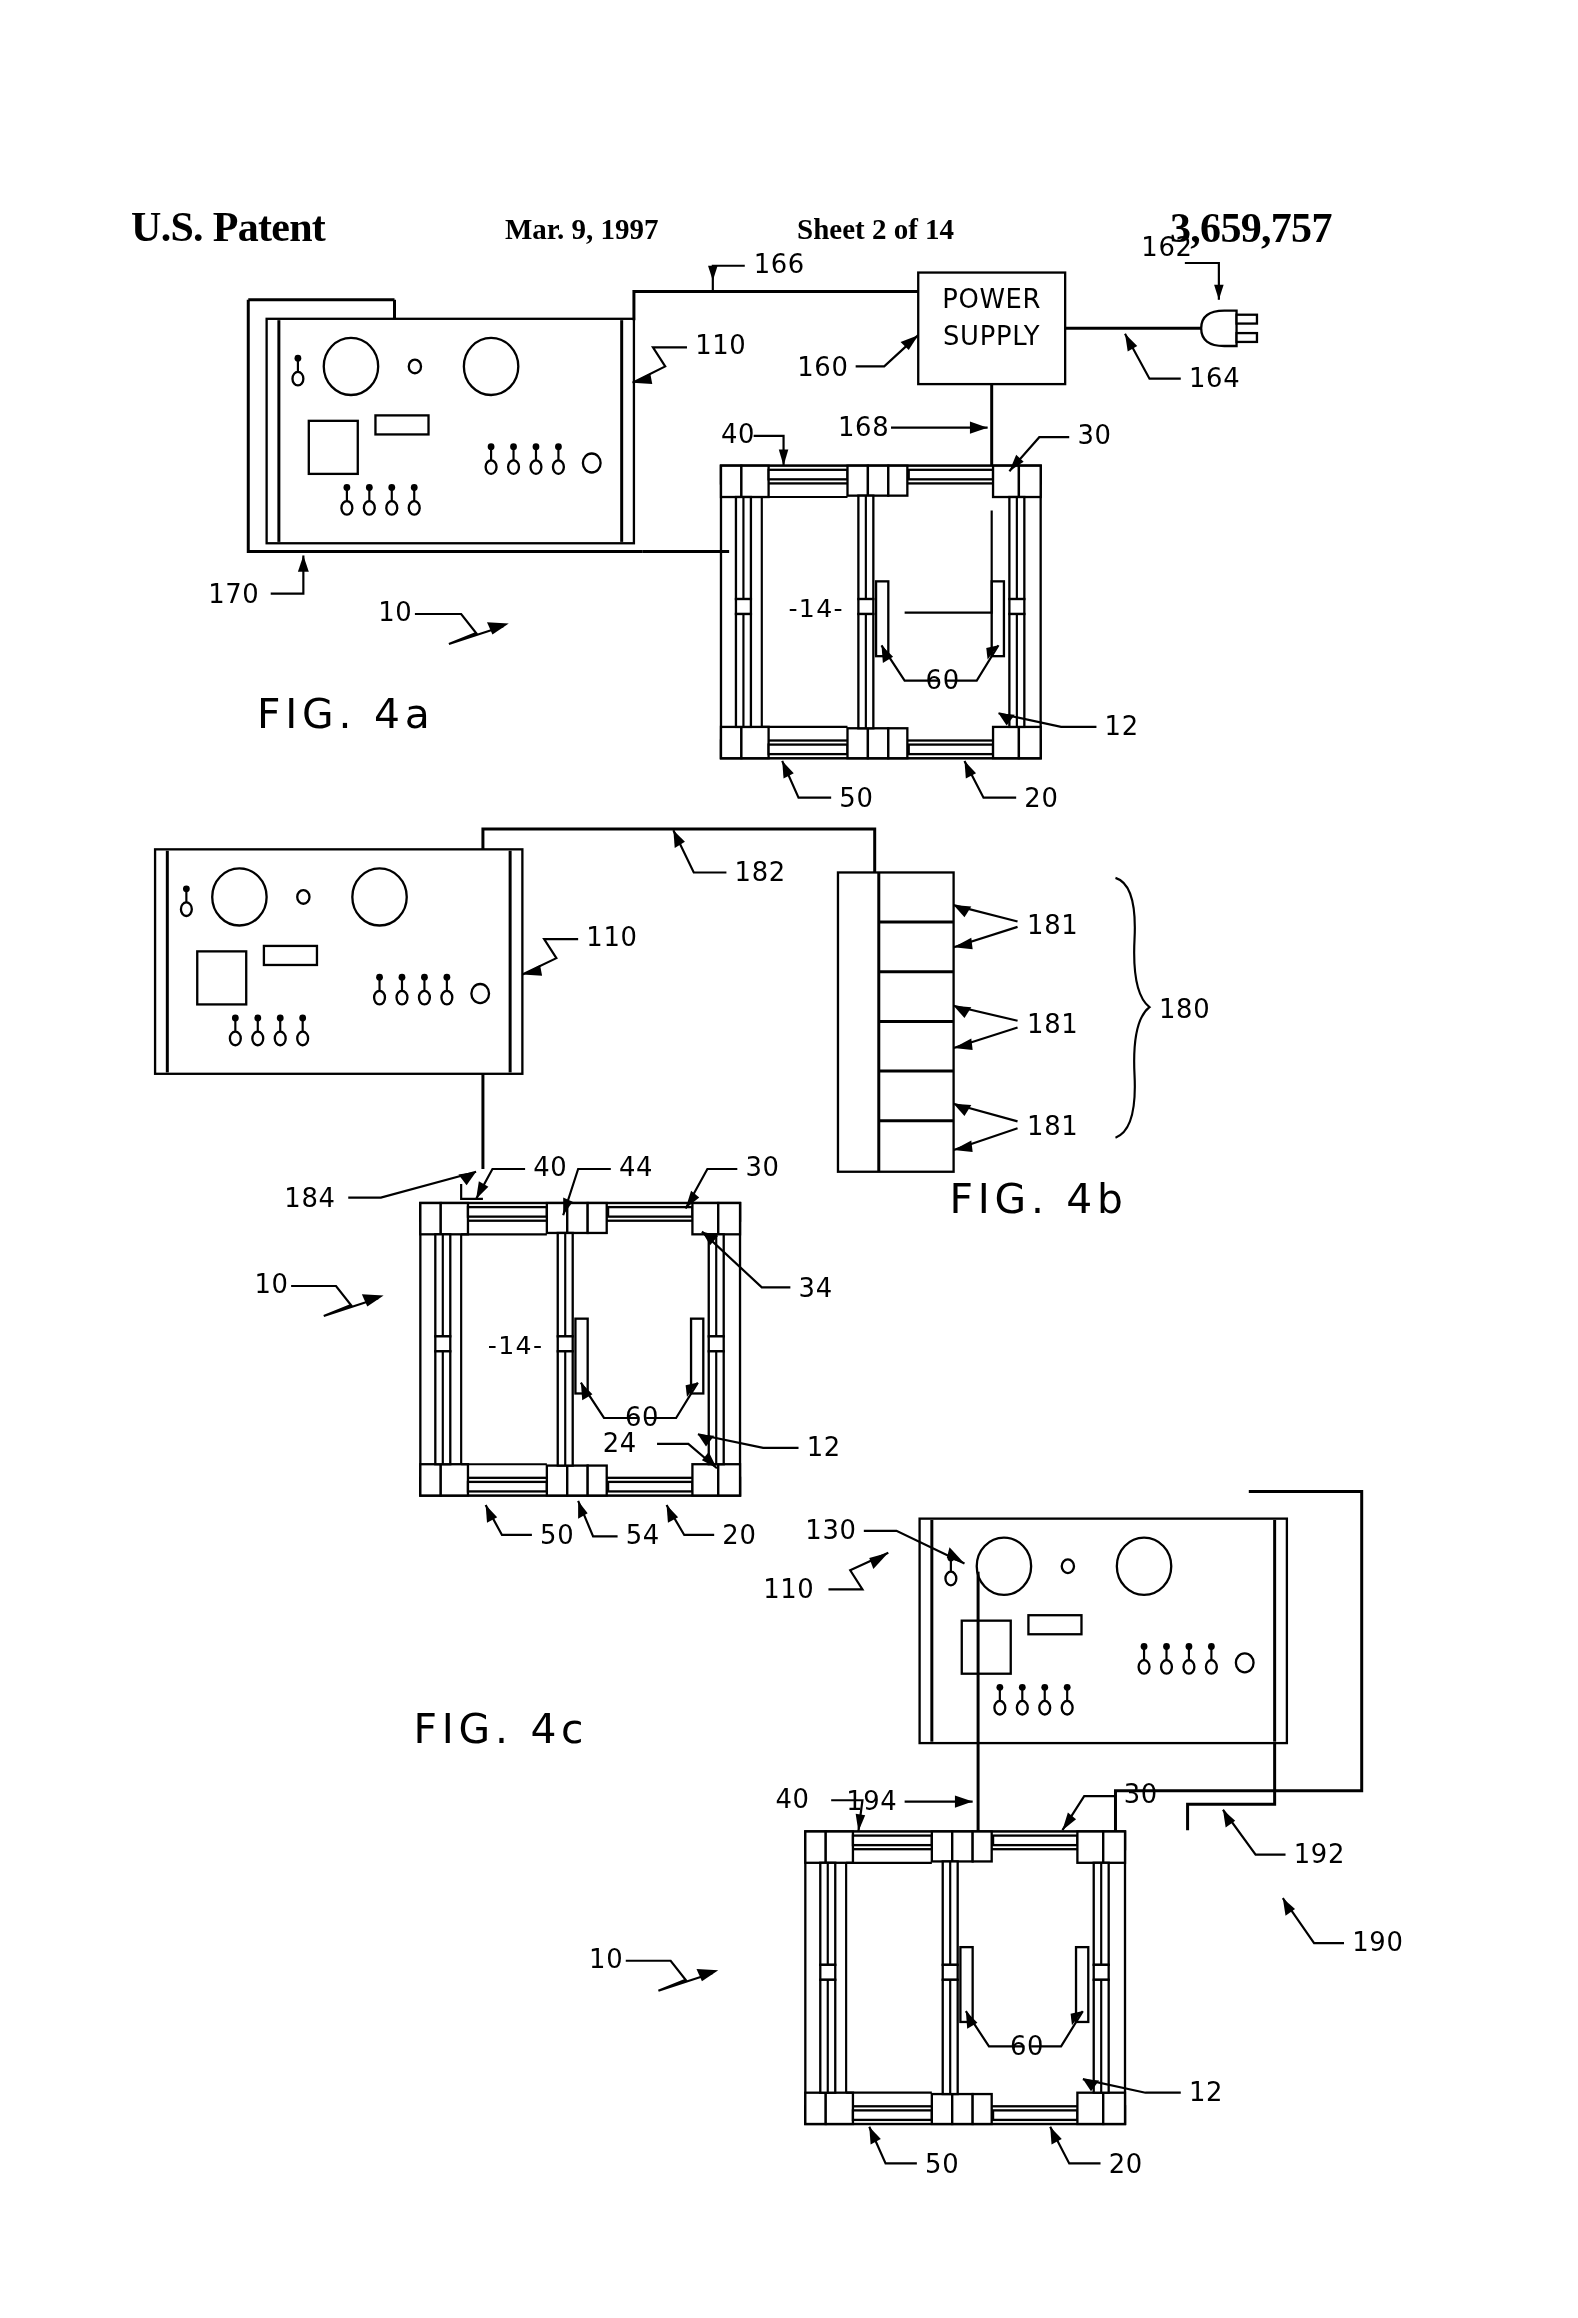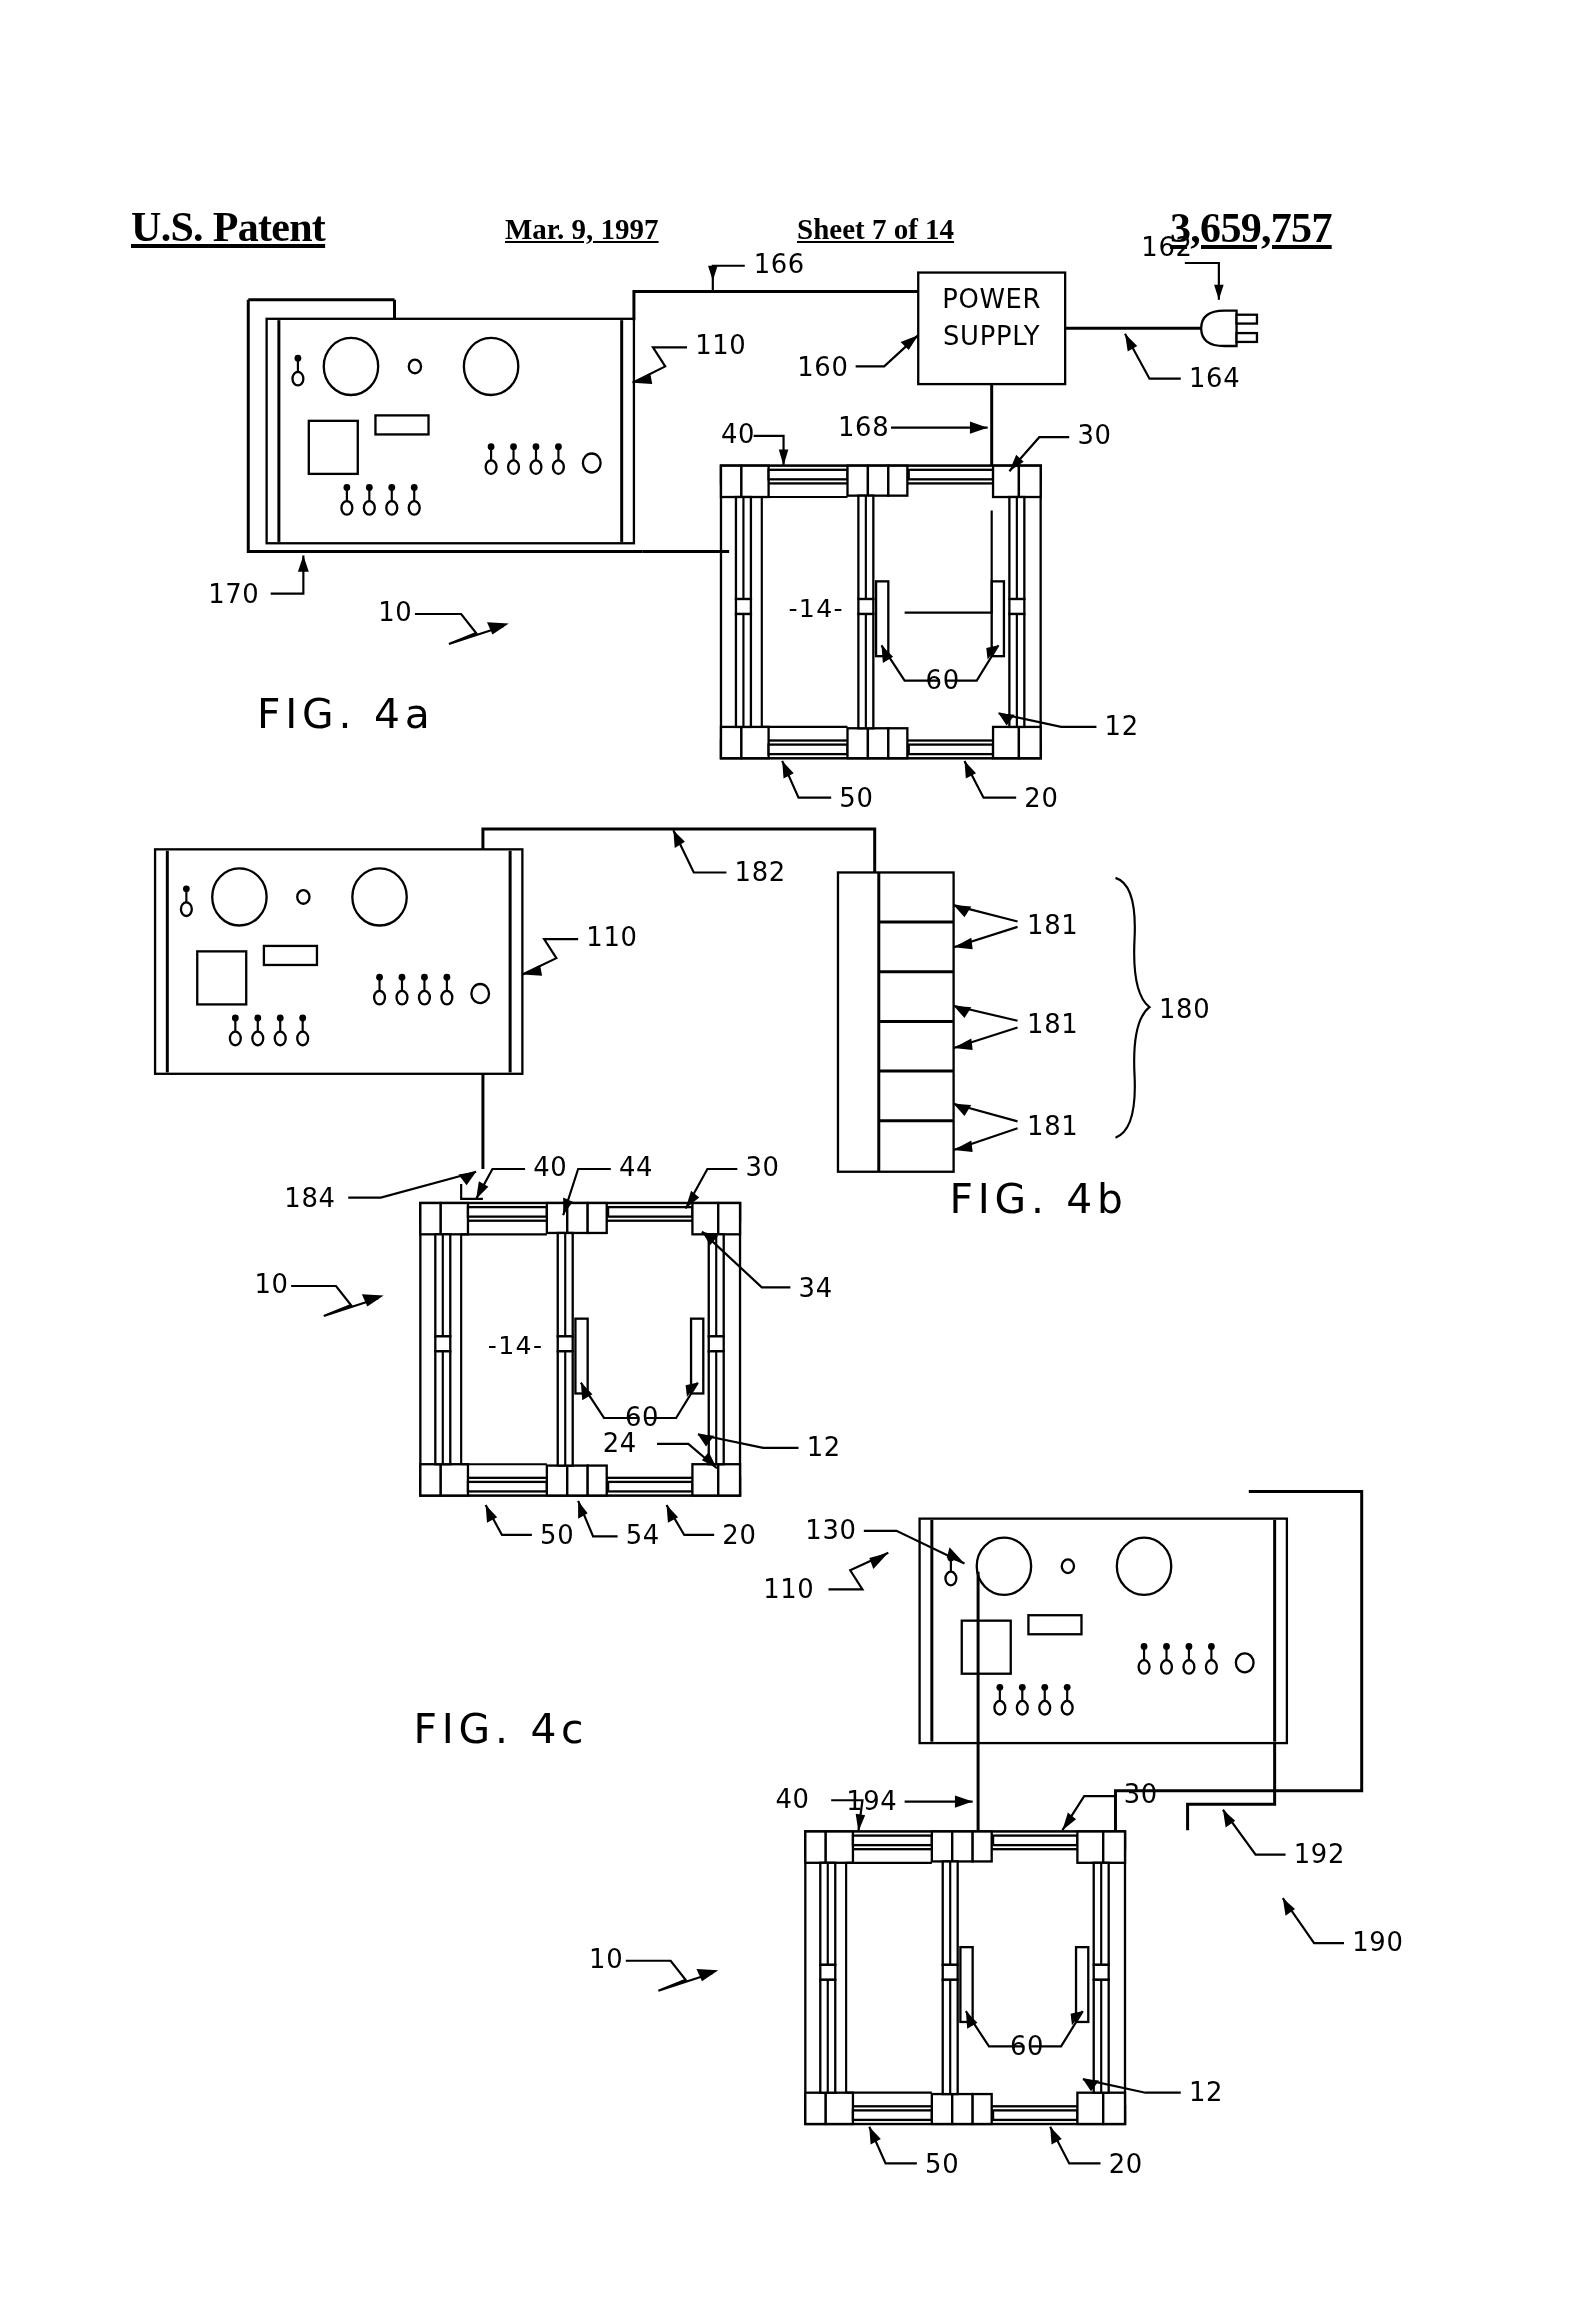--- a/index.html
+++ b/index.html
@@ -1,21 +1,21 @@
 <!DOCTYPE html>
 <html style="font-size:11px"><head>
 <meta charset="utf-8">
 <style>
   html,body{margin:0;padding:0;background:#ffffff;}
   body{width:1578px;height:2319px;position:relative;
        font-family:"Liberation Serif", serif; color:#000;}
 
   
   #patent-header{position:absolute;left:0;top:102px;width:1578px;height:61px;}
-  #patent-header .hd{position:absolute;white-space:nowrap;font-weight:bold;color:#000;text-decoration:underline;}
+  #patent-header .hd{position:absolute;white-space:nowrap;font-weight:bold;color:#000;}
   #hd-office{left:131px;top:101px;font-size:42px;letter-spacing:-0.7px;
              font-family:"Liberation Serif", serif;}
   #hd-date  {left:505px;top:111px;font-size:29px;
              font-family:"Liberation Serif", serif;}
   #hd-sheet {left:797px;top:111px;font-size:29px;
              font-family:"Liberation Serif", serif;}
   #hd-number{left:1170px;top:102px;font-size:42px;letter-spacing:-0.7px;
              font-family:"Liberation Serif", serif;}
 
   
@@ -38,21 +38,21 @@
         letter-spacing:1px;}
   .inner14{font-family:"DejaVu Sans", sans-serif;font-size:37px;fill:#000;
            letter-spacing:2px;}
 </style>
 </head>
 <body>
 
 <div id="patent-header">
   <span class="hd" id="hd-office">U.S. Patent</span>
   <span class="hd" id="hd-date">Mar. 9, 1997</span>
-  <span class="hd" id="hd-sheet">Sheet 7 of 14</span>
+  <span class="hd" id="hd-sheet">Sheet 2 of 14</span>
   <span class="hd" id="hd-number">3,659,757</span>
 </div>
 
 <div id="drawing">
 <svg width="1578" height="2319" viewBox="0 0 2320 3408" xmlns="http://www.w3.org/2000/svg">
 
   <defs>
 
     <g id="panel-art">
 

